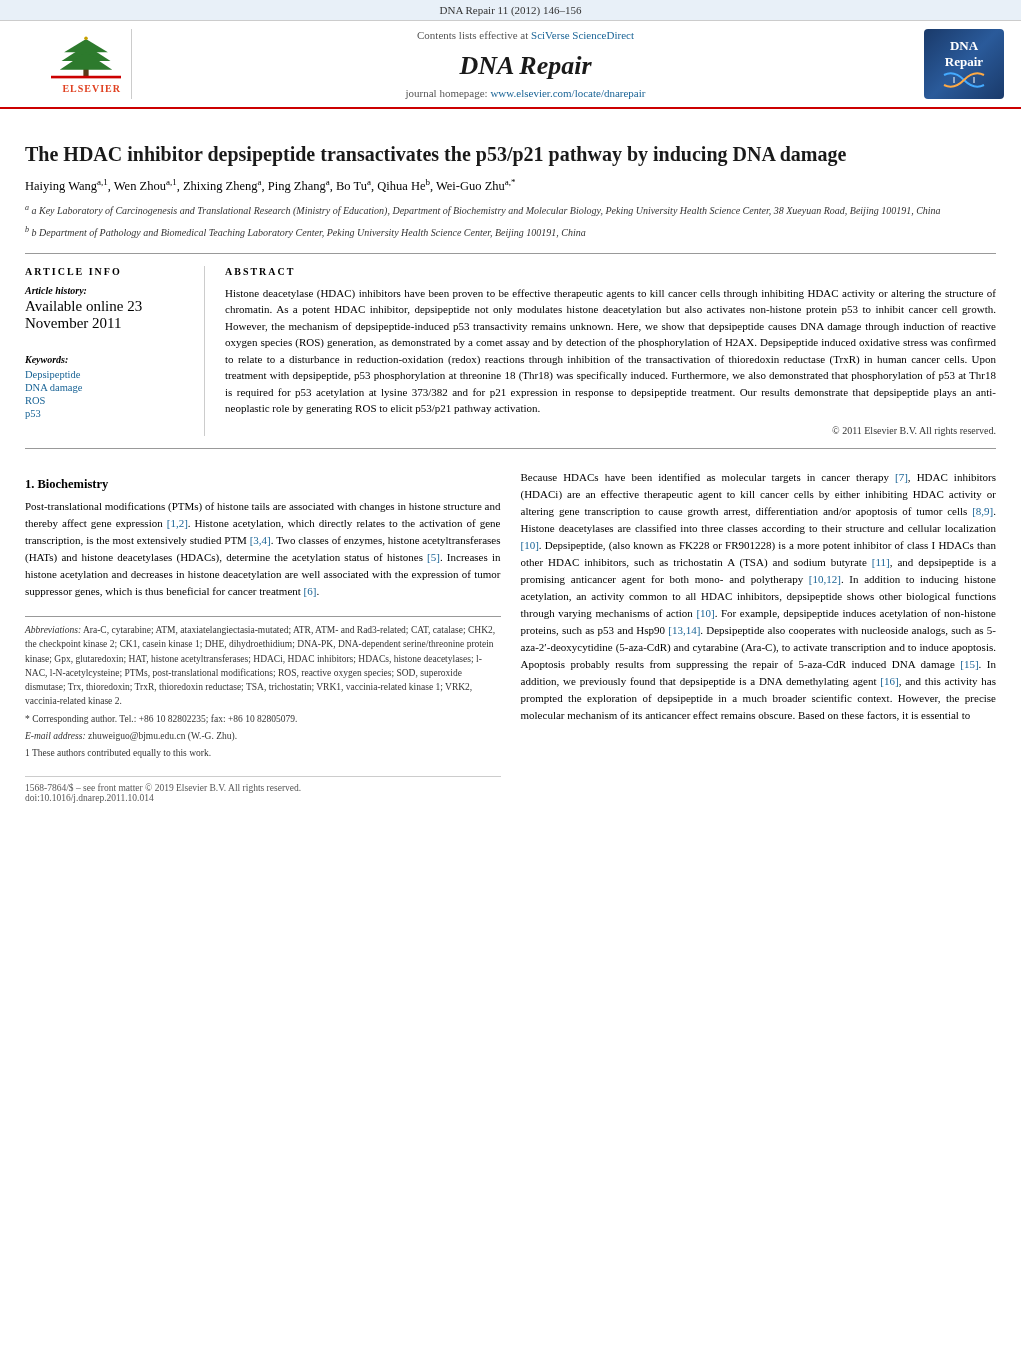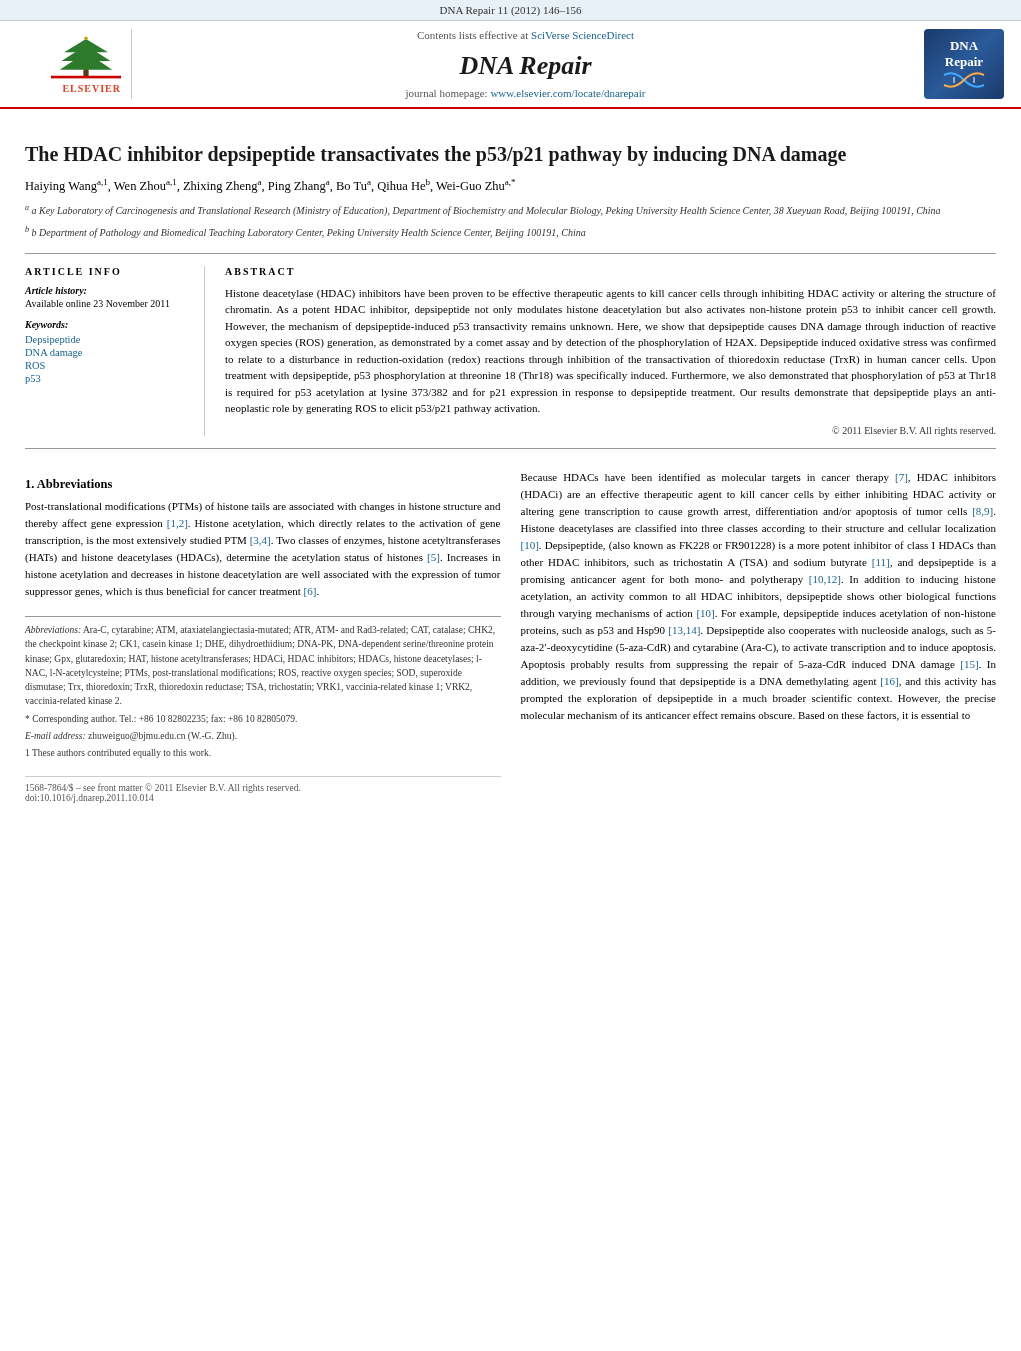--- a/index.html
+++ b/index.html
@@ -173,22 +173,22 @@
     }
 
     .article-info .info-label {
       font-size: 10px;
       font-style: italic;
       font-weight: bold;
       margin-bottom: 2px;
     }
 
     .article-info .info-value {
-      font-size: 10px;
-      margin-bottom: 10px;
+      font-size: 15px;
+      margin-bottom: 22px;
       color: #000;
     }
 
     .keywords-label {
       font-size: 10px;
       font-style: italic;
       font-weight: bold;
       margin-bottom: 4px;
     }
 
@@ -375,21 +375,21 @@
 
   </div>
 
   <hr class="divider">
 
   <div class="body-content">
 
     <div class="left-col">
       <div class="section-title">
         <span>1.</span>
-        <span>Abbreviations</span>
+        <span>Biochemistry</span>
       </div>
       <div class="body-text">
         Post-translational modifications (PTMs) of histone tails are associated with changes in histone structure and thereby affect gene expression <span class="ref">[1,2]</span>. Histone acetylation, which directly relates to the activation of gene transcription, is the most extensively studied PTM <span class="ref">[3,4]</span>. Two classes of enzymes, histone acetyltransferases (HATs) and histone deacetylases (HDACs), determine the acetylation status of histones <span class="ref">[5]</span>. Increases in histone acetylation and decreases in histone deacetylation are well associated with the expression of tumor suppressor genes, which is thus beneficial for cancer treatment <span class="ref">[6]</span>.
       </div>
 
       <div class="footnotes-section">
         <div class="footnote-item">
           <em><span>Abbreviations:</span></em>
           <span>Ara-C, cytarabine; ATM, ataxiatelangiectasia-mutated; ATR, ATM- and Rad3-related; CAT, catalase; CHK2, the checkpoint kinase 2; CK1, casein kinase 1; DHE, dihydroethidium; DNA-PK, DNA-dependent serine/threonine protein kinase; Gpx, glutaredoxin; HAT, histone acetyltransferases; HDACi, HDAC inhibitors; HDACs, histone deacetylases; l-NAC, l-N-acetylcysteine; PTMs, post-translational modifications; ROS, reactive oxygen species; SOD, superoxide dismutase; Trx, thioredoxin; TrxR, thioredoxin reductase; TSA, trichostatin; VRK1, vaccinia-related kinase 1; VRK2, vaccinia-related kinase 2.</span>
         </div>
@@ -399,21 +399,21 @@
         <div class="footnote-item">
           <em><span>E-mail address:</span></em>
           <span>zhuweiguo@bjmu.edu.cn (W.-G. Zhu).</span>
         </div>
         <div class="footnote-item">
           <span>1 These authors contributed equally to this work.</span>
         </div>
       </div>
 
       <div class="bottom-bar">
-        <div>1568-7864/$ – see front matter © 2011 Elsevier B.V. All rights reserved.</div>
+        <div>1568-7864/$ – see front matter © 2019 Elsevier B.V. All rights reserved.</div>
         <div>doi:10.1016/j.dnarep.2011.10.014</div>
       </div>
     </div>
 
     <div class="right-col">
       <div class="body-text">
         Because HDACs have been identified as molecular targets in cancer therapy <span class="ref">[7]</span>, HDAC inhibitors (HDACi) are an effective therapeutic agent to kill cancer cells by either inhibiting HDAC activity or altering gene transcription to cause growth arrest, differentiation and/or apoptosis of tumor cells <span class="ref">[8,9]</span>. Histone deacetylases are classified into three classes according to their structure and cellular localization <span class="ref">[10]</span>. Depsipeptide, (also known as FK228 or FR901228) is a more potent inhibitor of class I HDACs than other HDAC inhibitors, such as trichostatin A (TSA) and sodium butyrate <span class="ref">[11]</span>, and depsipeptide is a promising anticancer agent for both mono- and polytherapy <span class="ref">[10,12]</span>. In addition to inducing histone acetylation, an activity common to all HDAC inhibitors, depsipeptide shows other biological functions through varying mechanisms of action <span class="ref">[10]</span>. For example, depsipeptide induces acetylation of non-histone proteins, such as p53 and Hsp90 <span class="ref">[13,14]</span>. Depsipeptide also cooperates with nucleoside analogs, such as 5-aza-2′-deoxycytidine (5-aza-CdR) and cytarabine (Ara-C), to activate transcription and to induce apoptosis. Apoptosis probably results from suppressing the repair of 5-aza-CdR induced DNA damage <span class="ref">[15]</span>. In addition, we previously found that depsipeptide is a DNA demethylating agent <span class="ref">[16]</span>, and this activity has prompted the exploration of depsipeptide in a much broader scientific context. However, the precise molecular mechanism of its anticancer effect remains obscure. Based on these factors, it is essential to
       </div>
     </div>
 

